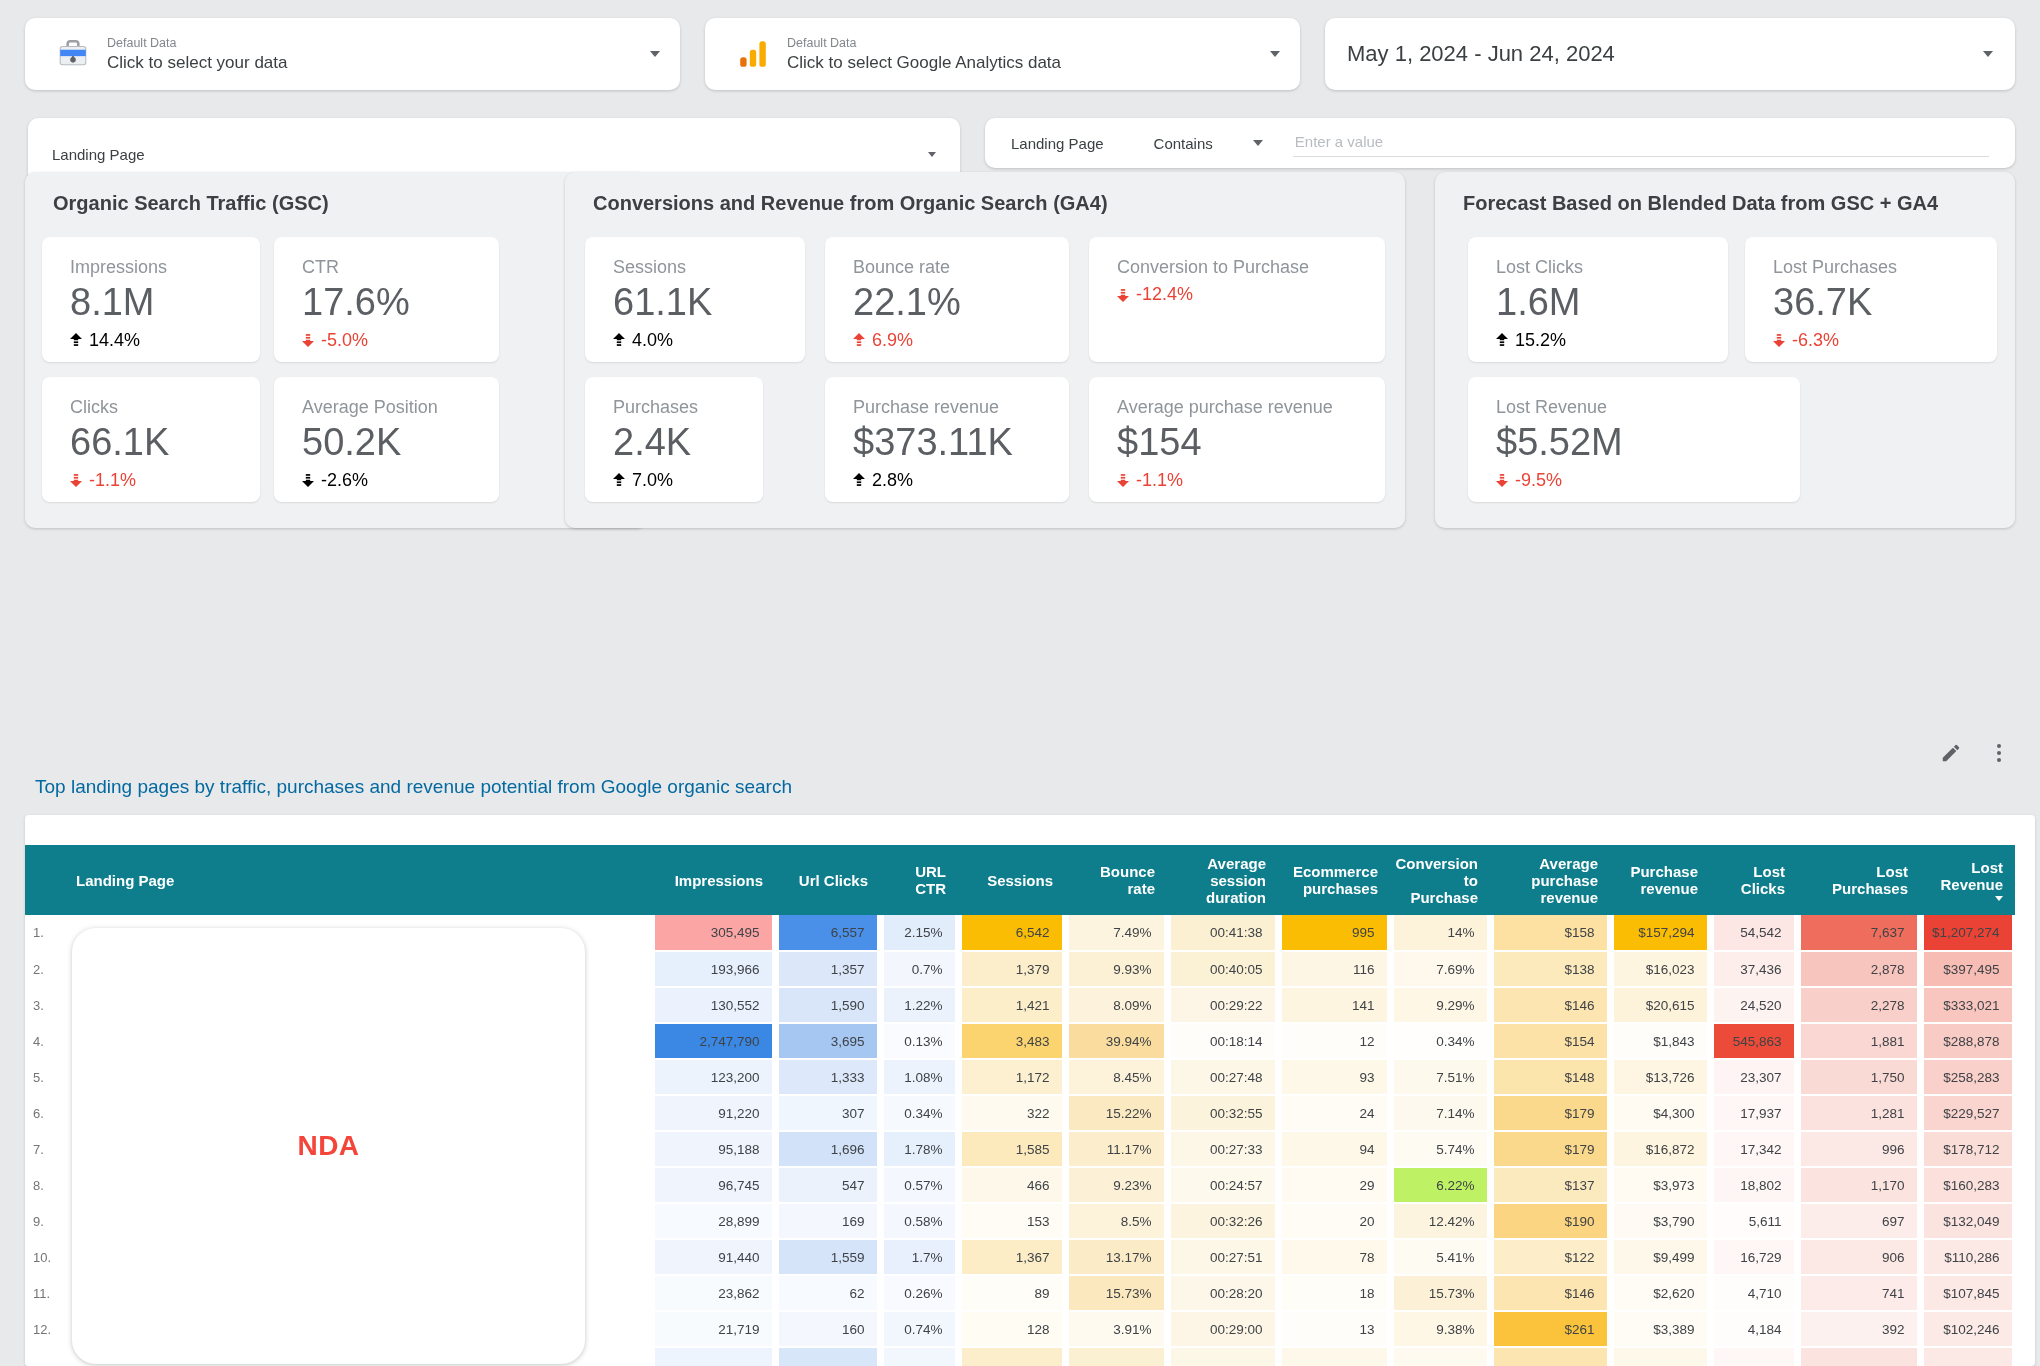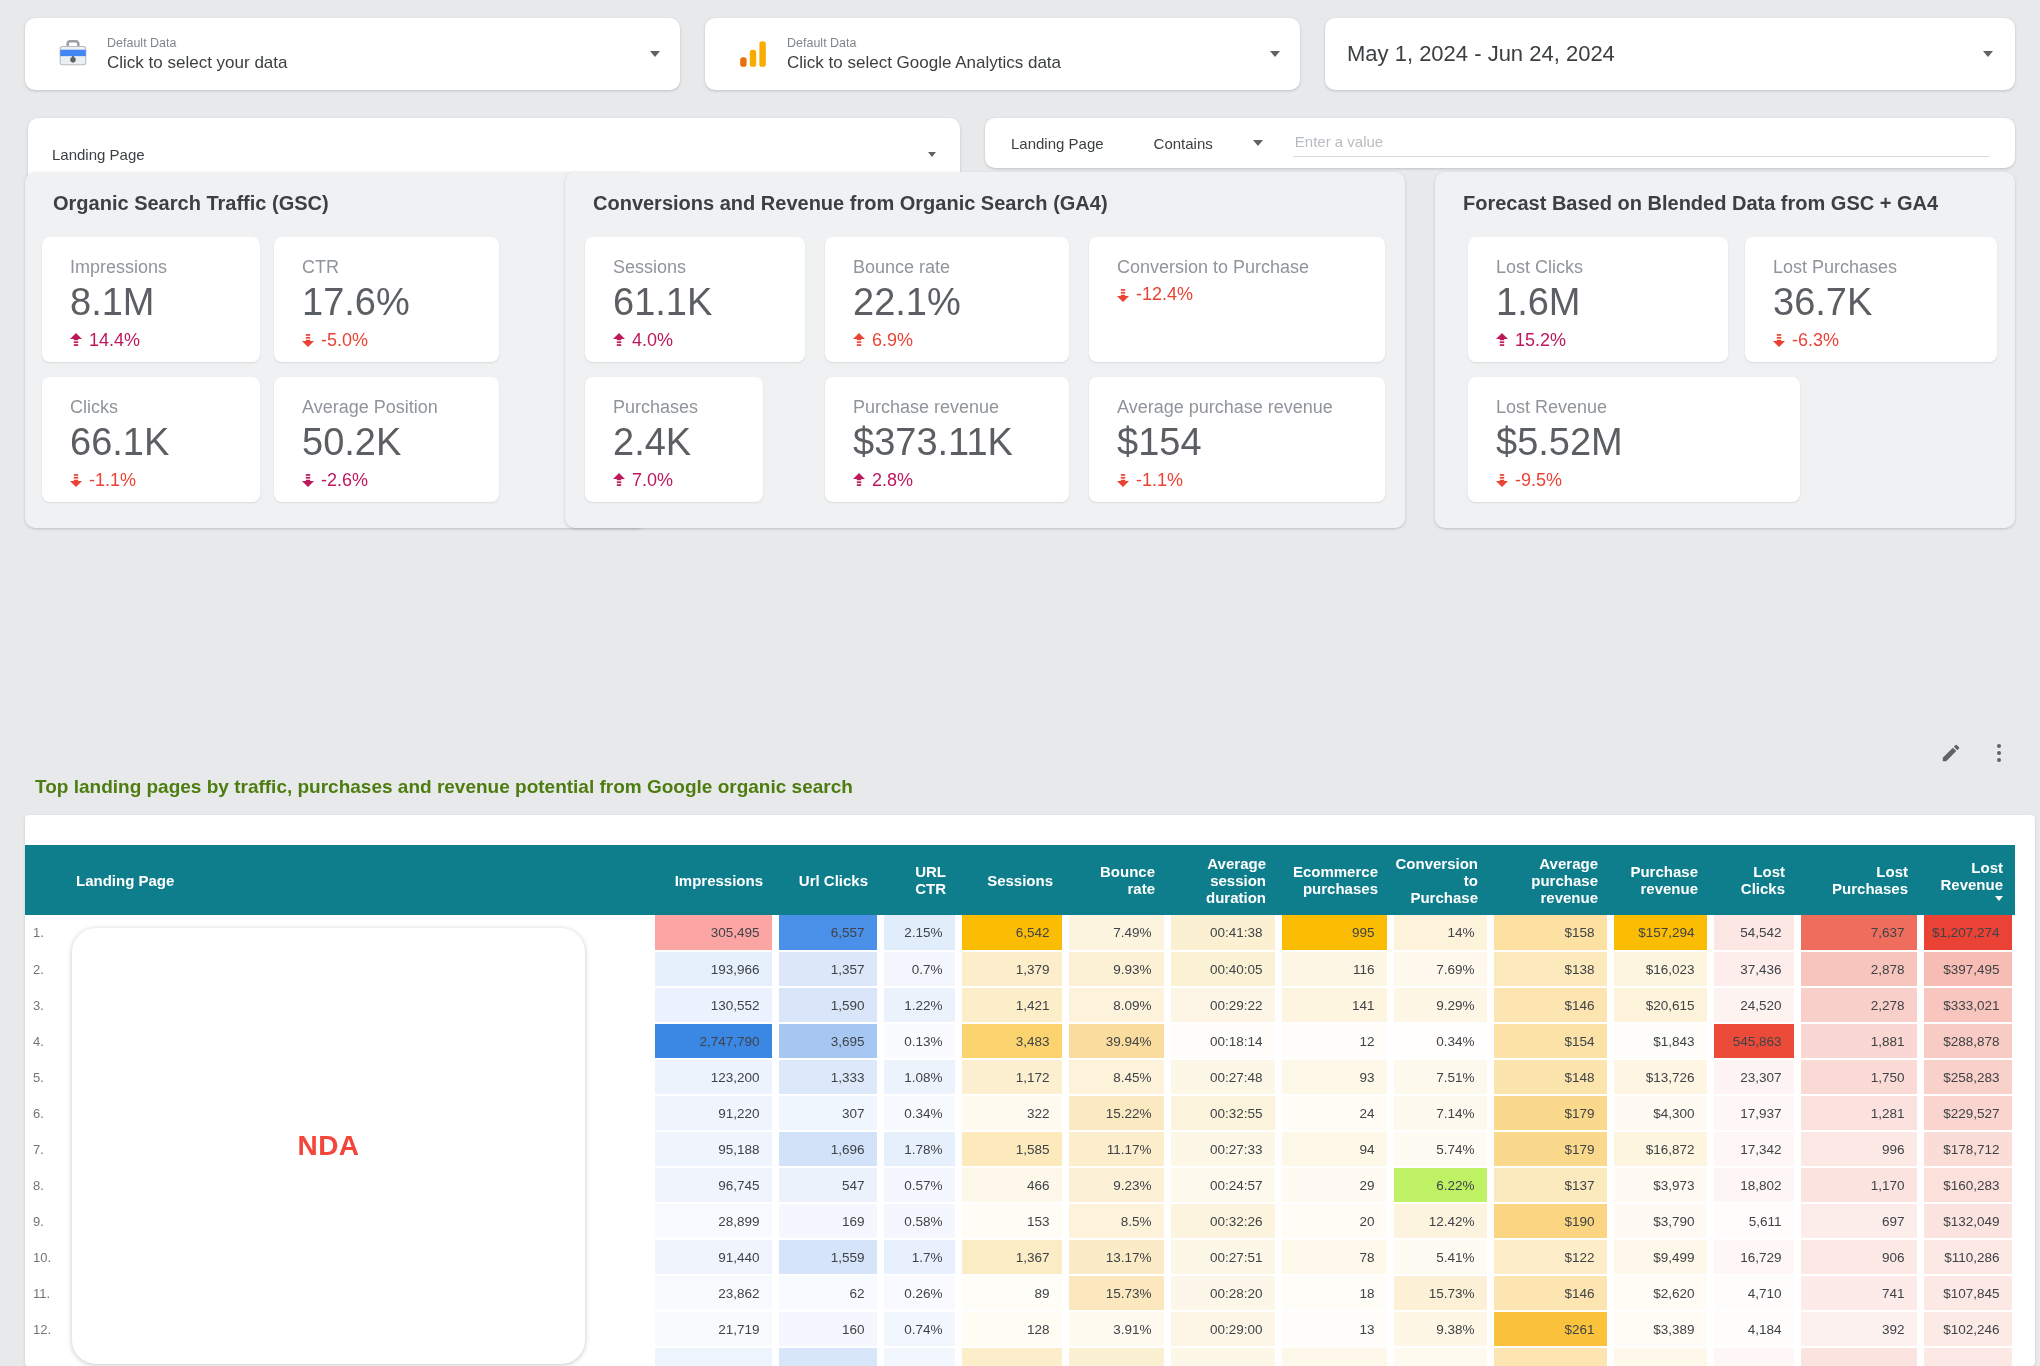--- a/index.html
+++ b/index.html
@@ -30,21 +30,21 @@
   .flt-input::placeholder { color:#b8bcc0; }
 
   
   .section { position:absolute; top:172px; height:356px; background:#f0f1f2; border-radius:10px; box-shadow:0 1px 3px rgba(0,0,0,.18); }
   .sec-title { position:absolute; top:20px; left:28px; font-size:20px; font-weight:bold; color:#3c4043; white-space:nowrap; }
   .score { position:absolute; height:125px; background:#fff; border-radius:8px; box-shadow:0 1px 2px rgba(0,0,0,.10); padding:20px 0 0 28px; }
   .sc-label { font-size:18px; color:#8f959a; white-space:nowrap; }
   .sc-value { font-size:38px; color:#5b5e62; margin-top:4px; line-height:1.1; white-space:nowrap; }
   .delta { display:flex; align-items:center; gap:7px; margin-top:6px; font-size:18px; }
   .delta svg { flex:0 0 auto; }
-  .delta[data-trend$="green"] { color:#be185d; }
+  .delta[data-trend$="green"] { color:#000000; }
   .delta[data-trend$="red"] { color:#ea4335; }
   .delta[data-trend^="down"] svg { transform:rotate(180deg); }
 
   #sec1 { left:25px;  width:622px; }
   #sec2 { left:565px; width:840px; }
   #sec3 { left:1435px; width:580px; }
   #sec1 .p0 { left:17px;  top:65px;  width:218px; }
   #sec1 .p1 { left:249px; top:65px;  width:225px; }
   #sec1 .p2 { left:17px;  top:205px; width:218px; }
   #sec1 .p3 { left:249px; top:205px; width:225px; }
@@ -57,21 +57,21 @@
   #sec3 .p0 { left:33px;  top:65px;  width:260px; }
   #sec3 .p1 { left:310px; top:65px;  width:252px; }
   #sec3 .p2 { left:33px;  top:205px; width:332px; }
 
   
   .tools { position:absolute; top:740px; left:1938px; display:flex; align-items:center; gap:22px; }
   .tool-btn { width:26px; height:26px; display:flex; align-items:center; justify-content:center; cursor:pointer; }
   .kebab { display:flex; flex-direction:column; gap:3px; }
   .kebab i { width:4px; height:4px; border-radius:50%; background:#5f6368; }
 
-  .tbl-title { position:absolute; top:776px; left:35px; font-size:19px; font-weight:bold; color:#4d7c0f; }
+  .tbl-title { position:absolute; top:776px; left:35px; font-size:19px; font-weight:normal; color:#0369a1; }
 
   .tbl-card { position:absolute; left:25px; top:815px; width:2010px; height:551px; background:#fff; border-radius:4px; box-shadow:0 1px 3px rgba(0,0,0,.15); overflow:hidden; }
   table { border-collapse:collapse; table-layout:fixed; width:1990px; margin-top:30px; }
   thead th { background:#0e7e8c; color:#fff; font-size:15px; font-weight:bold; height:70px; vertical-align:middle; text-align:right; padding:0 12px 0 4px; line-height:17px; cursor:pointer; }
   thead th.lp { text-align:left; padding-left:14px; }
   thead th.rn { padding:0; }
   .sort-wrap { display:inline-block; }
   .sort-caret { display:block; margin:3px 0 0 auto; width:0; height:0; border-left:4px solid transparent; border-right:4px solid transparent; border-top:5px solid #fff; }
   tbody td { height:36px; font-size:13.5px; color:#3f4347; text-align:right; padding:0 12px 0 2px; border-right:7px solid #fff; border-bottom:2px solid #fff; white-space:nowrap; overflow:hidden; }
   tbody td.rownum { text-align:left; padding-left:8px; color:#757575; font-size:13px; border-right:0; background:#fff; }

